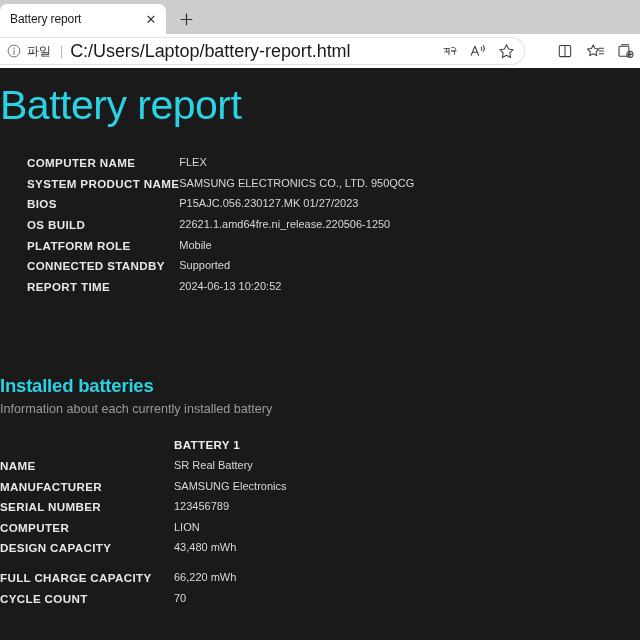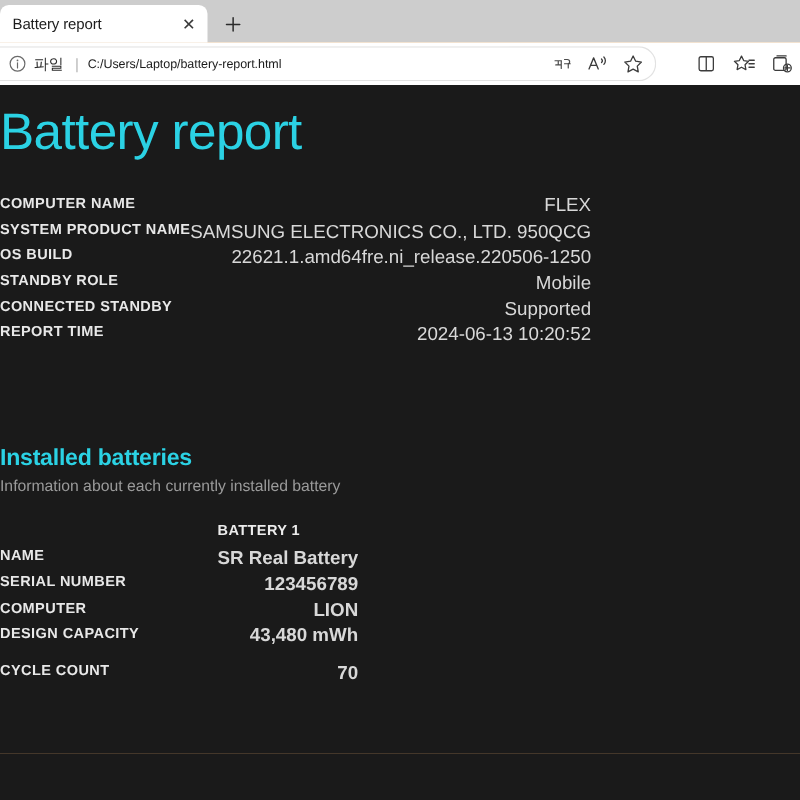--- a/index.html
+++ b/index.html
@@ -14,21 +14,21 @@
     background: #1a1a1a;
   }
 
   
   .browser {
     width: 640px;
     height: 603px;
     position: relative;
     display: flex;
     flex-direction: column;
-    background: #fdba74;
+    background: #7dd3fc;
   }
 
   .tabstrip {
     height: 34px;
     background: #cdcdcd;
     display: flex;
     align-items: flex-end;
     padding-left: 0;
     position: relative;
     flex: 0 0 auto;
@@ -121,21 +121,21 @@
     flex: 0 0 auto;
     white-space: nowrap;
   }
   .omni-sep {
     color: #b4b4b4;
     font-size: 12px;
     margin: 0 7px 0 9px;
     flex: 0 0 auto;
   }
   .omni-url {
-    font-size: 10px;
+    font-size: 18px;
     color: #1b1b1b;
     white-space: nowrap;
     overflow: hidden;
     text-overflow: ellipsis;
     flex: 1 1 auto;
     letter-spacing: -0.05px;
   }
   .omni-actions {
     position: absolute;
     right: 6px;
@@ -185,44 +185,43 @@
     font-weight: 400;
     letter-spacing: -0.5px;
     margin: 0;
     padding: 12px 0 0 55px;
     line-height: 1.25;
     white-space: nowrap;
   }
 
   table.info {
     border-collapse: collapse;
-    margin: 26px 0 0 55px;
+    margin: 26px 0 0 82px;
   }
   table.info td {
     vertical-align: top;
     padding: 0;
     line-height: 1;
   }
   td.k {
     color: #e8e8e8;
     font-size: 11.6px;
     font-weight: 700;
     letter-spacing: 0.35px;
     padding-right: 18px;
     white-space: nowrap;
     height: 20.6px;
   }
   td.v {
     color: #d8d8d8;
-    font-size: 15px;
+    font-size: 11px;
     font-weight: 400;
     white-space: nowrap;
     height: 20.6px;
     padding-left: 5px;
-    text-align: right;
   }
 
   .section-title {
     color: #2bd2e4;
     font-size: 18.5px;
     font-weight: 700;
     margin: 0;
     padding: 0 0 0 55px;
     letter-spacing: -0.2px;
     white-space: nowrap;
@@ -245,21 +244,20 @@
     line-height: 1;
   }
   table.batt td.k {
     width: 174px;
     padding-right: 0;
     height: 20.6px;
   }
   table.batt td.v {
     padding-left: 0;
     height: 20.6px;
-    font-weight: bold;
   }
   table.batt td.vhead {
     color: #ececec;
     font-size: 11.6px;
     font-weight: 700;
     letter-spacing: 0.35px;
     height: 20.6px;
     padding-left: 0;
   }
   table.batt tr.gap td { height: 9px; }
@@ -352,25 +350,29 @@
         <tbody>
           <tr>
             <td class="k">COMPUTER NAME</td>
             <td class="v">FLEX</td>
           </tr>
           <tr>
             <td class="k">SYSTEM PRODUCT NAME</td>
             <td class="v">SAMSUNG ELECTRONICS CO., LTD. 950QCG</td>
           </tr>
           <tr>
+            <td class="k">BIOS</td>
+            <td class="v">P15AJC.056.230127.MK 01/27/2023</td>
+          </tr>
+          <tr>
             <td class="k">OS BUILD</td>
             <td class="v">22621.1.amd64fre.ni_release.220506-1250</td>
           </tr>
           <tr>
-            <td class="k">STANDBY ROLE</td>
+            <td class="k">PLATFORM ROLE</td>
             <td class="v">Mobile</td>
           </tr>
           <tr>
             <td class="k">CONNECTED STANDBY</td>
             <td class="v">Supported</td>
           </tr>
           <tr>
             <td class="k">REPORT TIME</td>
             <td class="v">2024-06-13  10:20:52</td>
           </tr>
@@ -384,38 +386,46 @@
 
       <table class="batt">
         <tbody>
           <tr>
             <td class="k"></td>
             <td class="vhead">BATTERY 1</td>
           </tr>
           <tr>
             <td class="k">NAME</td>
             <td class="v">SR Real Battery</td>
+          </tr>
+          <tr>
+            <td class="k">MANUFACTURER</td>
+            <td class="v">SAMSUNG Electronics</td>
           </tr>
           <tr>
             <td class="k">SERIAL NUMBER</td>
             <td class="v">123456789</td>
           </tr>
           <tr>
             <td class="k">COMPUTER</td>
             <td class="v">LION</td>
           </tr>
           <tr>
             <td class="k">DESIGN CAPACITY</td>
             <td class="v">43,480 mWh</td>
           </tr>
           <tr class="gap">
             <td></td>
             <td></td>
           </tr>
           <tr>
+            <td class="k">FULL CHARGE CAPACITY</td>
+            <td class="v">66,220 mWh</td>
+          </tr>
+          <tr>
             <td class="k">CYCLE COUNT</td>
             <td class="v">70</td>
           </tr>
         </tbody>
       </table>
 
     </div>
   </div>
 
 </div>

